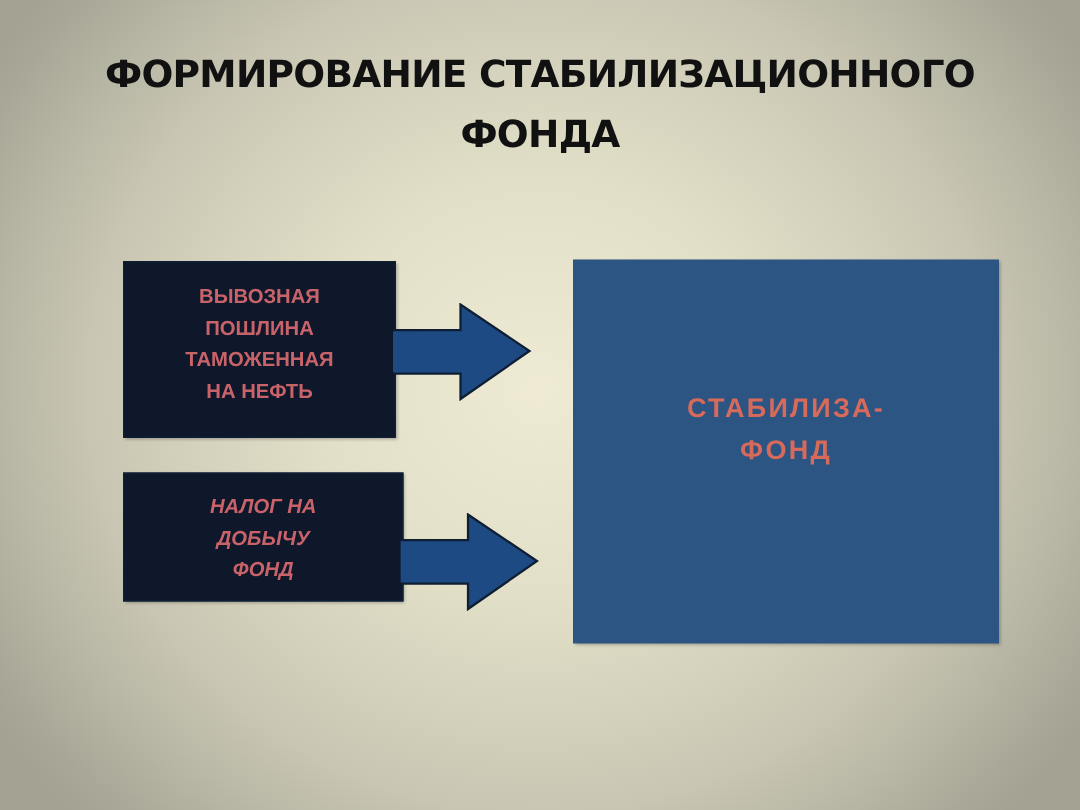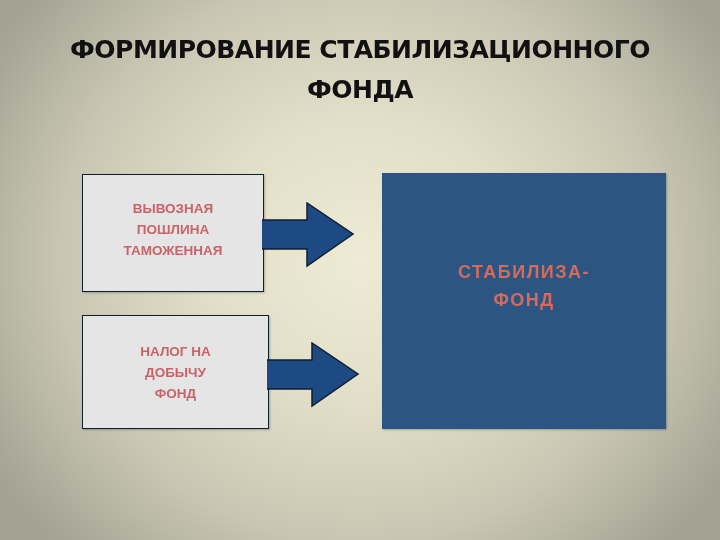--- a/index.html
+++ b/index.html
@@ -7,28 +7,28 @@
       width:720px; height:540px; overflow:hidden; position:relative;
       background: radial-gradient(ellipse 60% 75% at 50% 48%, #eeead4 0%, #e2dfc8 35%, #c8c6b2 70%, #a3a293 100%);
       font-family: "Liberation Sans", sans-serif;
     }
     .title {
       position:absolute; left:0; top:30px; width:720px; text-align:center;
       font-family: "DejaVu Sans", sans-serif; font-weight:bold;
       font-size:25px; line-height:40px; color:#111; letter-spacing:-0.5px;
     }
     .box {
-      position:absolute; background:#e5e5e5; border:1.5px solid #0e1e33;
+      position:absolute; background:#0f172a; border:1.5px solid #0e1e33;
       box-sizing:border-box; display:flex; align-items:center; justify-content:center;
       text-align:center; color:#c9636a; font-family:"Liberation Sans", sans-serif;
       font-weight:bold; box-shadow: 1px 1px 2px rgba(0,0,0,0.25);
     }
     .src { font-size:13.5px; line-height:21px; }
     .box1 { left:82px; top:174px; width:182px; height:118px; padding-bottom:8px; }
-    .box2 { left:82px; top:315px; width:187px; height:114px; }
+    .box2 { left:82px; top:315px; width:187px; height:86px;font-style:italic; }
     .target {
       position:absolute; left:382px; top:173px; width:284px; height:256px;
       background:#2c5584; border:none; color:#d86a5a;
       font-size:18px; line-height:28px; letter-spacing:1.5px; padding-bottom:30px; box-sizing:border-box;
     }
     .arrow { position:absolute; }
     .label-line { display:block; }
   </style>
 </head>
 <body>
@@ -36,20 +36,21 @@
 <div class="title">
   <span class="label-line">ФОРМИРОВАНИЕ СТАБИЛИЗАЦИОННОГО</span>
   <span class="label-line">ФОНДА</span>
 </div>
 
 <div class="box src box1">
   <div>
     <span class="label-line">ВЫВОЗНАЯ</span>
     <span class="label-line">ПОШЛИНА</span>
     <span class="label-line">ТАМОЖЕННАЯ</span>
+    <span class="label-line">НА НЕФТЬ</span>
   </div>
 </div>
 
 <svg class="arrow" style="left:262px; top:202px;" width="96" height="66" viewBox="0 0 96 66">
   <polygon points="0,18 45,18 45,1 91,32 45,64 45,47 0,47" fill="#1d4a82" stroke="#0e1e33" stroke-width="1.5" stroke-linejoin="miter"></polygon>
   <rect x="0" y="19" width="3" height="27" fill="#1d4a82"></rect>
 </svg>
 
 <div class="box src box2">
   <div>

